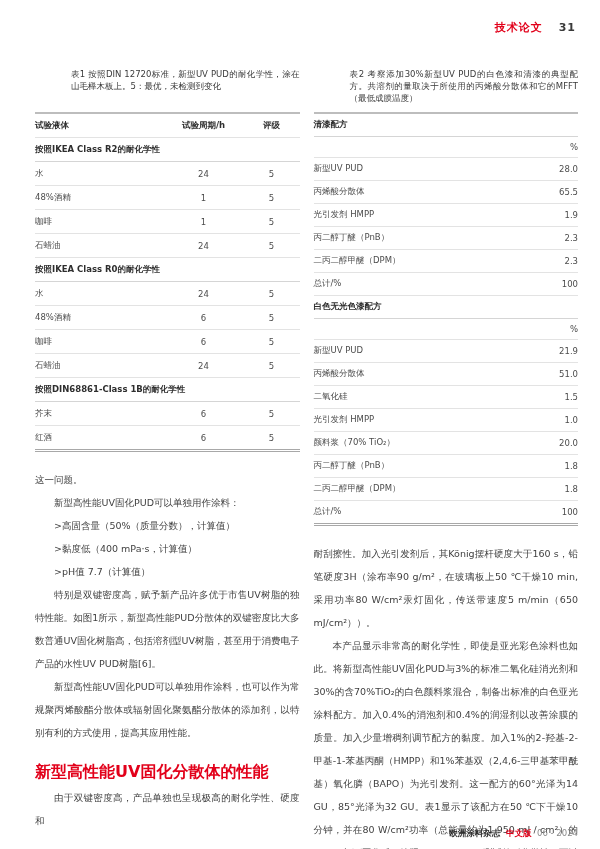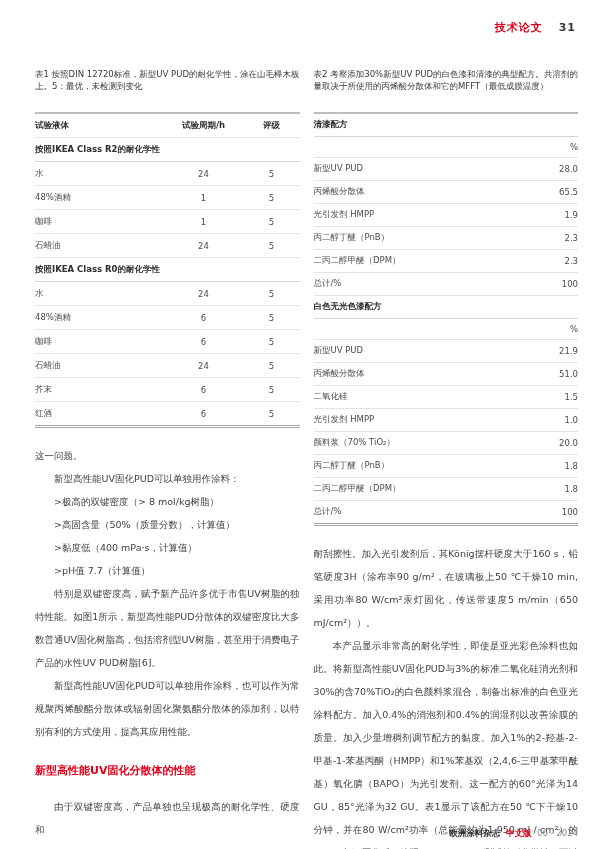--- a/index.html
+++ b/index.html
@@ -6,38 +6,38 @@
   body{width:600px;height:849px;position:relative;overflow:hidden;
        font-family:"DejaVu Sans","Liberation Sans",sans-serif;color:#3d3d3d;
        -webkit-font-smoothing:antialiased;}
   .red{color:#e2001a;}
   
   .pagehead{position:absolute;top:20px;right:24px;font-size:11px;font-weight:bold;letter-spacing:1px;}
   .pagehead .ph-num{color:#3a3a3a;margin-left:16px;font-weight:bold;}
   
   .content{position:absolute;top:68px;left:35px;right:22px;
            display:grid;grid-template-columns:1fr 1fr;column-gap:14px;}
-  .caption{height:44px;font-size:8.5px;line-height:12px;color:#3a3a3a;text-align:justify;}
+  .caption{height:44px;font-size:8.5px;line-height:12px;color:#3a3a3a;text-align:justify;margin-left:36px;}
   
   table{width:100%;border-collapse:collapse;font-size:8.5px;color:#4c4c4c;
         border-top:2px solid #bdbdbd;border-bottom:3px double #a8a8a8;}
   td,th{padding:5.5px 0;border-bottom:1px solid #e3e3e3;vertical-align:middle;}
   .t2 td{padding:5px 0;}
   th{font-weight:bold;color:#2e2e2e;text-align:left;}
   .c{text-align:center;}
   .r{text-align:right;}
   tr.sec td{font-weight:bold;color:#2e2e2e;border-bottom:1px solid #d5d5d5;}
   tr.unit td{color:#4c4c4c;}
   tr.total td{color:#4c4c4c;}
   
   .body{margin-top:16px;font-size:9.5px;line-height:23px;text-align:justify;color:#3f3f3f;}
   .p{margin:0;}
   .ind{text-indent:2em;}
   .bullets div{padding-left:2em;}
-  .h-red{color:#e2001a;font-size:11px;font-weight:bold;margin:20px 0 16px 0;line-height:16px;}
+  .h-red{color:#e2001a;font-size:16px;font-weight:bold;margin:20px 0 6px 0;line-height:16px;}
   .rel{position:relative;}
   
   .footer{position:absolute;right:22px;bottom:9px;font-size:8.5px;}
   .f-journal{font-weight:bold;color:#2e2e2e;}
   .f-edition{font-weight:bold;margin:0 3px;}
   .f-issue{color:#8a8a8a;}
 </style>
 </head>
 <body>
 
@@ -97,38 +97,40 @@
         <tr>
             <td>咖啡</td>
             <td class="c">6</td>
             <td class="c">5</td>
           </tr>
         <tr>
             <td>石蜡油</td>
             <td class="c">24</td>
             <td class="c">5</td>
           </tr>
+        <tr class="sec">
+            <td colspan="3">按照DIN68861-Class 1B的耐化学性</td>
+          </tr>
         <tr>
             <td>芥末</td>
             <td class="c">6</td>
             <td class="c">5</td>
           </tr>
         <tr>
             <td>红酒</td>
             <td class="c">6</td>
             <td class="c">5</td>
           </tr>
       </tbody>
     </table>
 
     <div class="body">
       <p class="p">这一问题。</p>
       <p class="p ind">新型高性能UV固化PUD可以单独用作涂料：</p>
       <div class="bullets">
-        <div>&gt;极高的双键密度（&gt; 8 mol/kg树脂）</div>
         <div>&gt;高固含量（50%（质量分数），计算值）</div>
         <div>&gt;黏度低（400 mPa·s，计算值）</div>
         <div>&gt;pH值 7.7（计算值）</div>
       </div>
       <p class="p ind">特别是双键密度高，赋予新产品许多优于市售UV树脂的独特性能。如图1所示，新型高性能PUD分散体的双键密度比大多数普通UV固化树脂高，包括溶剂型UV树脂，甚至用于消费电子产品的水性UV PUD树脂[6]。</p>
       <p class="p ind">新型高性能UV固化PUD可以单独用作涂料，也可以作为常规聚丙烯酸酯分散体或辐射固化聚氨酯分散体的添加剂，以特别有利的方式使用，提高其应用性能。</p>
       <h2 class="h-red">新型高性能UV固化分散体的性能</h2>
       <p class="p ind">由于双键密度高，产品单独也呈现极高的耐化学性、硬度和</p>
     </div>
   </section>

